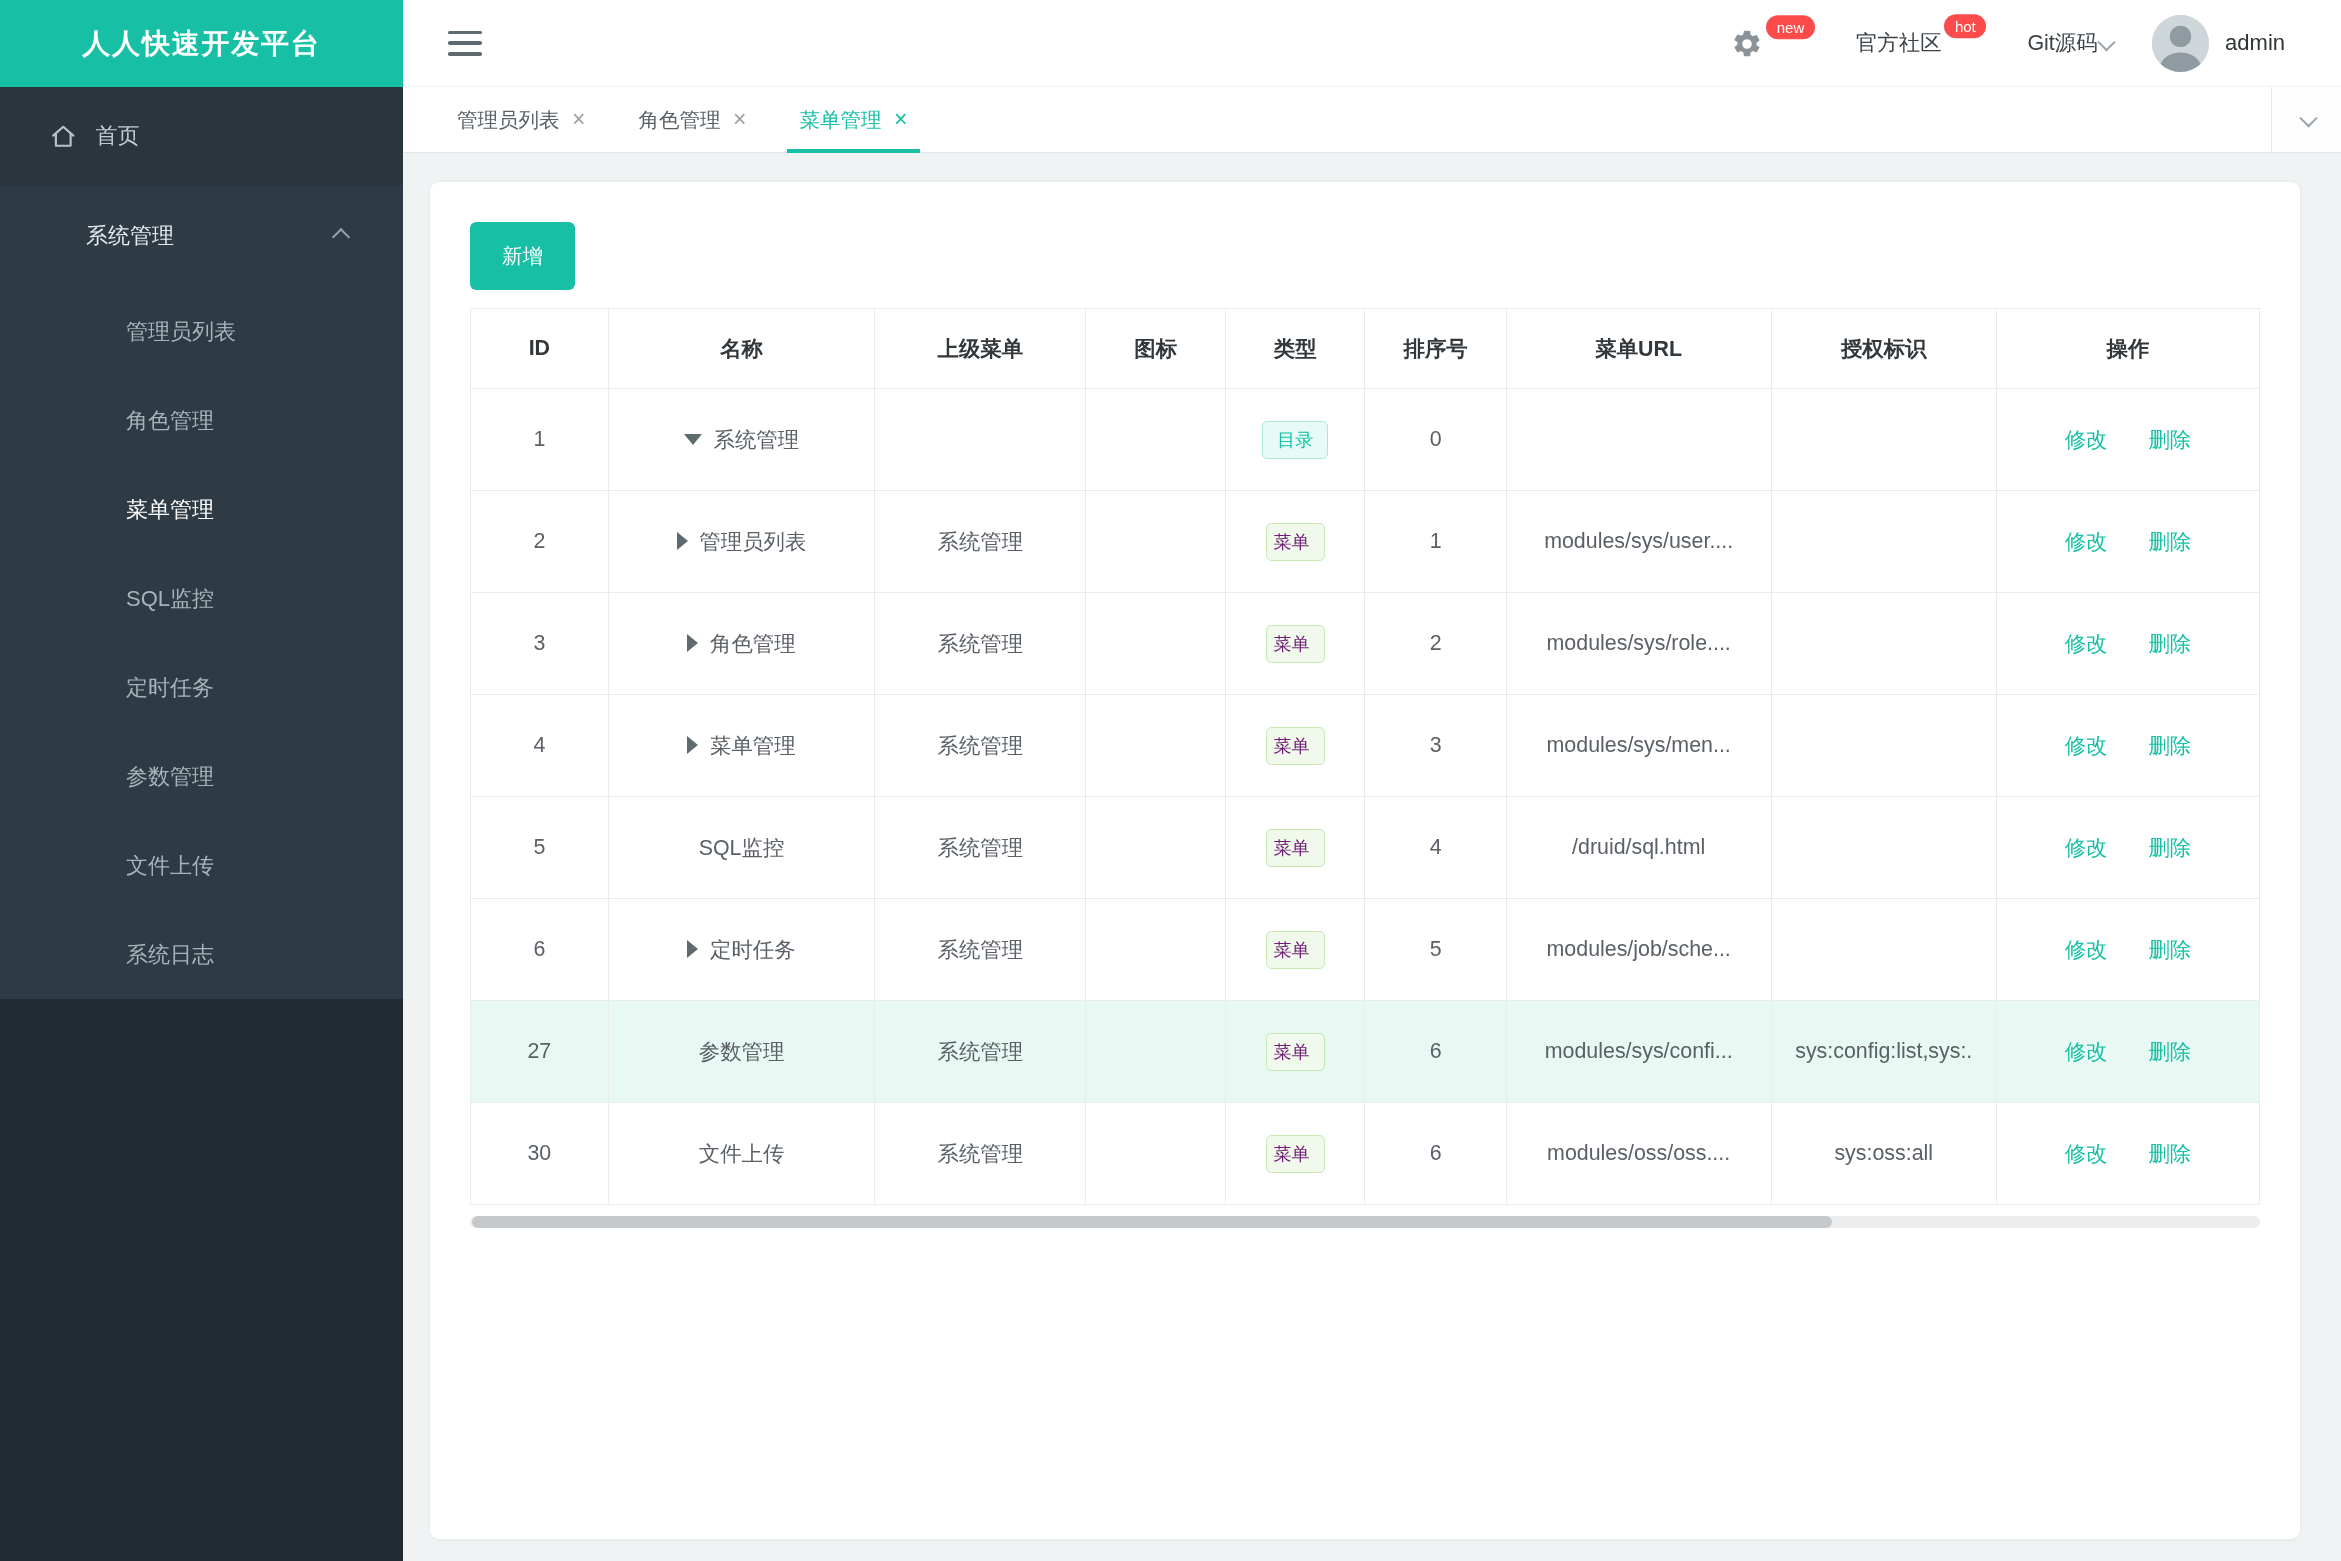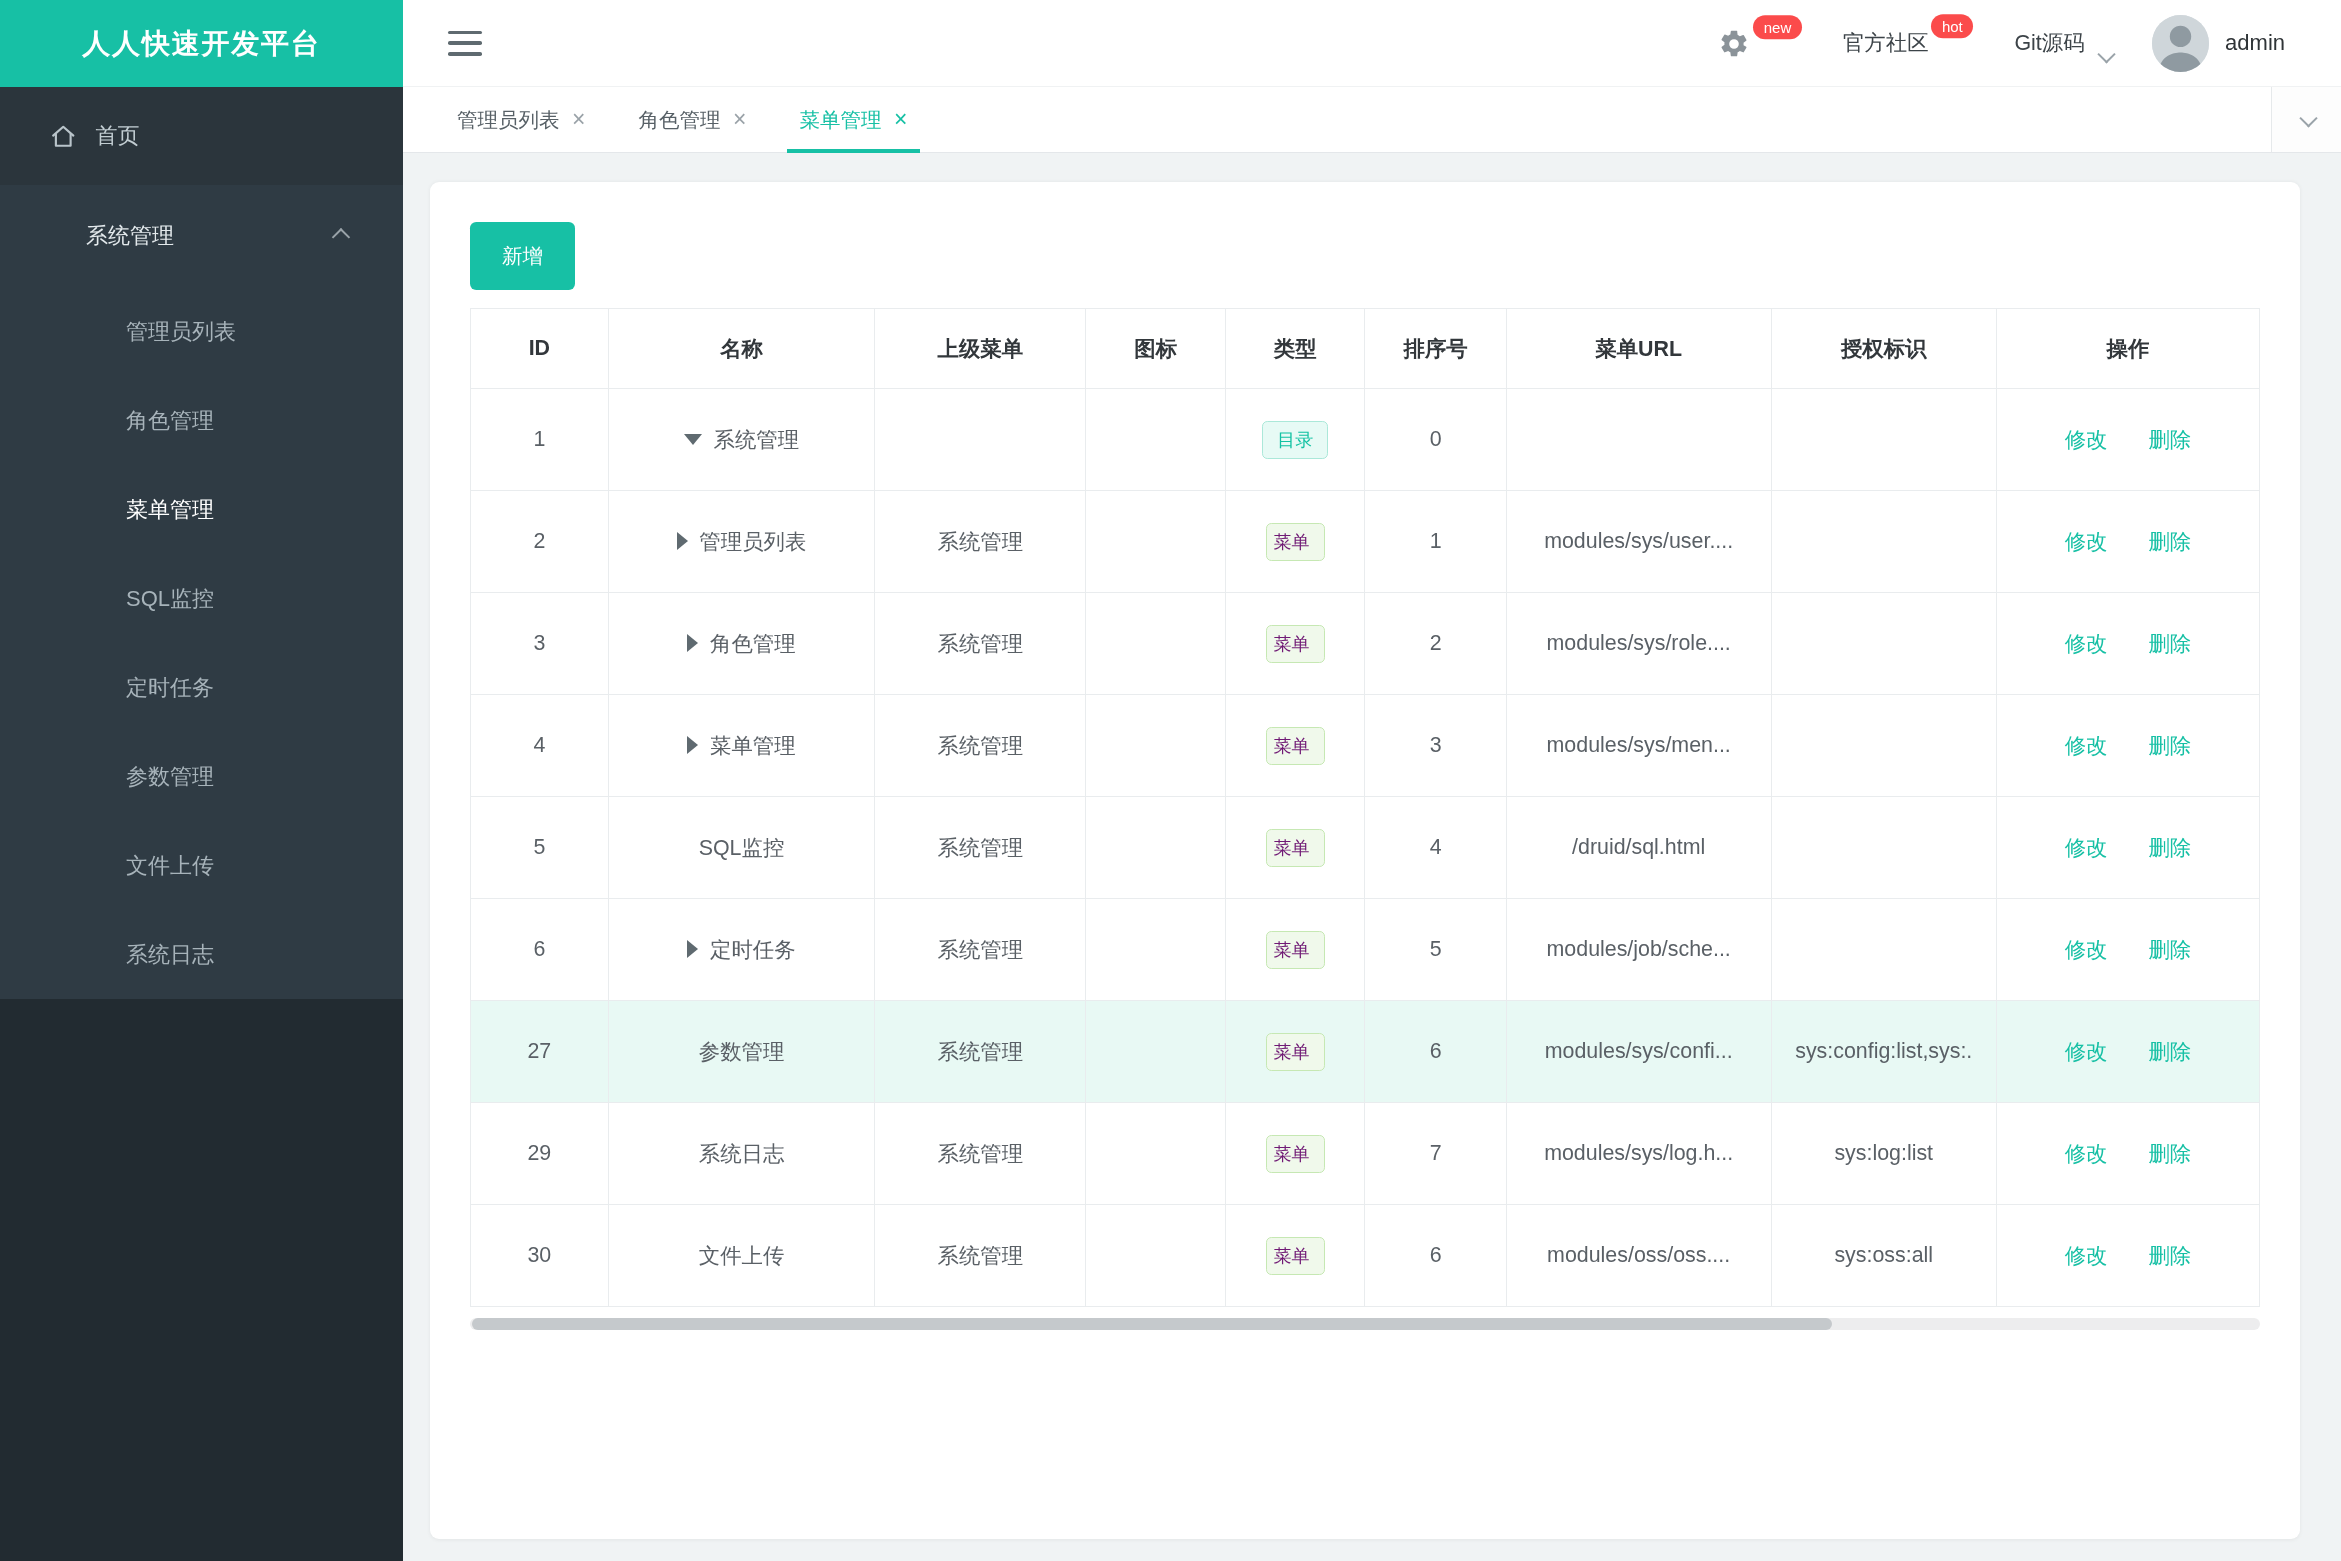--- a/index.html
+++ b/index.html
@@ -35,21 +35,21 @@
   .topbar { height:87px; background:#fff; display:flex; align-items:center;
             padding:0 57px 0 45px; border-bottom:0.9px solid #f0f2f3; }
   .hamburger { width:34px; height:25px; display:flex; flex-direction:column; justify-content:space-between; cursor:pointer; }
   .hamburger span { display:block; height:3.6px; border-radius:1.8px; background:#5f6a70; }
   .topbar-right { margin-left:auto; display:flex; align-items:center; gap:41px; }
   .tb-item { display:inline-flex; align-items:flex-start; font-size:21.4px; color:#3c4348; cursor:pointer; }
   .tb-item .label { line-height:36px; }
   .badge { background:#fb4b4b; color:#fff; font-size:15px; line-height:15px; padding:4.5px 10.7px;
            border-radius:14.2px; transform:translateY(-10.7px); margin-left:2.7px; white-space:nowrap; }
   .gear-svg { width:32px; height:32px; margin-top:1.8px; }
-  .git-item { align-items:flex-end; gap:14px; display:inline-flex; }
+  .git-item { align-items:center; gap:1px; display:inline-flex; }
   .user { display:inline-flex; align-items:center; gap:16px; cursor:pointer; }
   .avatar { width:57px; height:57px; border-radius:50%; overflow:hidden; background:#d7dde1; }
   .username { font-size:22px; color:#2f3437; }
 
   
   .tabbar { height:66px; background:#fff; border-bottom:0.9px solid #e4e7ea; display:flex;
             align-items:stretch; padding-left:31px; }
   .tab { display:flex; align-items:center; gap:12.5px; padding:0 23px; margin-right:7.1px;
          font-size:20.5px; color:#576066; cursor:pointer; position:relative; }
   .tab .tab-close { font-size:23px; color:#9aa2a8; line-height:1; }
@@ -326,36 +326,20 @@
                 <td><span class="tag menu">菜单</span></td>
                 <td>6</td>
                 <td>modules/sys/confi...</td>
                 <td>sys:config:list,sys:.</td>
                 <td><span class="ops">
                     <span class="link">修改</span>
                     <span class="link">删除</span>
                   </span></td>
               </tr>
               <tr>
-                <td>29</td>
-                <td><span class="name-wrap">
-                    <span>系统日志</span>
-                  </span></td>
-                <td>系统管理</td>
-                <td></td>
-                <td><span class="tag menu">菜单</span></td>
-                <td>7</td>
-                <td>modules/sys/log.h...</td>
-                <td>sys:log:list</td>
-                <td><span class="ops">
-                    <span class="link">修改</span>
-                    <span class="link">删除</span>
-                  </span></td>
-              </tr>
-              <tr>
                 <td>30</td>
                 <td><span class="name-wrap">
                     <span>文件上传</span>
                   </span></td>
                 <td>系统管理</td>
                 <td></td>
                 <td><span class="tag menu">菜单</span></td>
                 <td>6</td>
                 <td>modules/oss/oss....</td>
                 <td>sys:oss:all</td>

